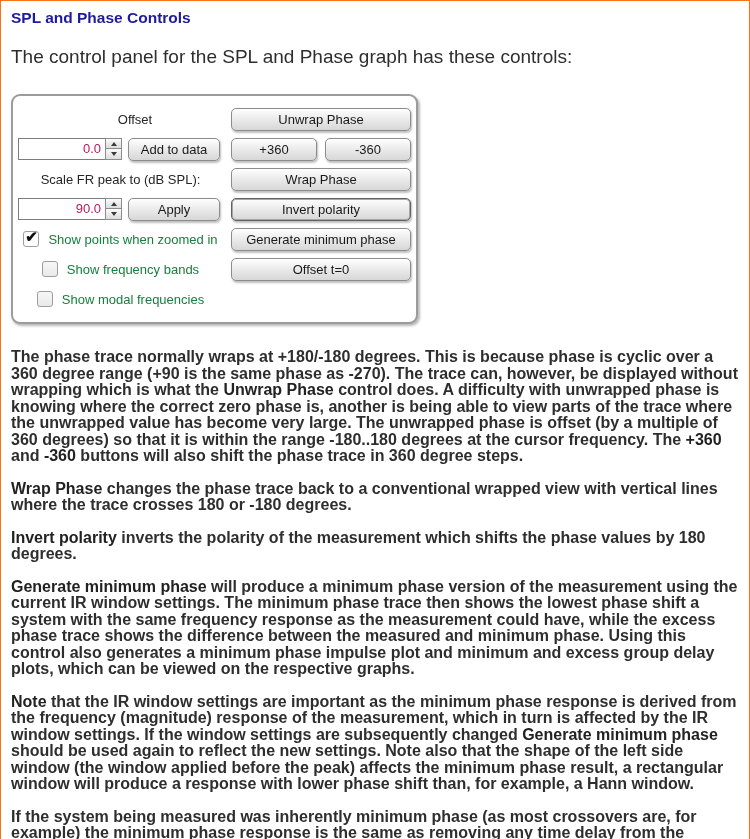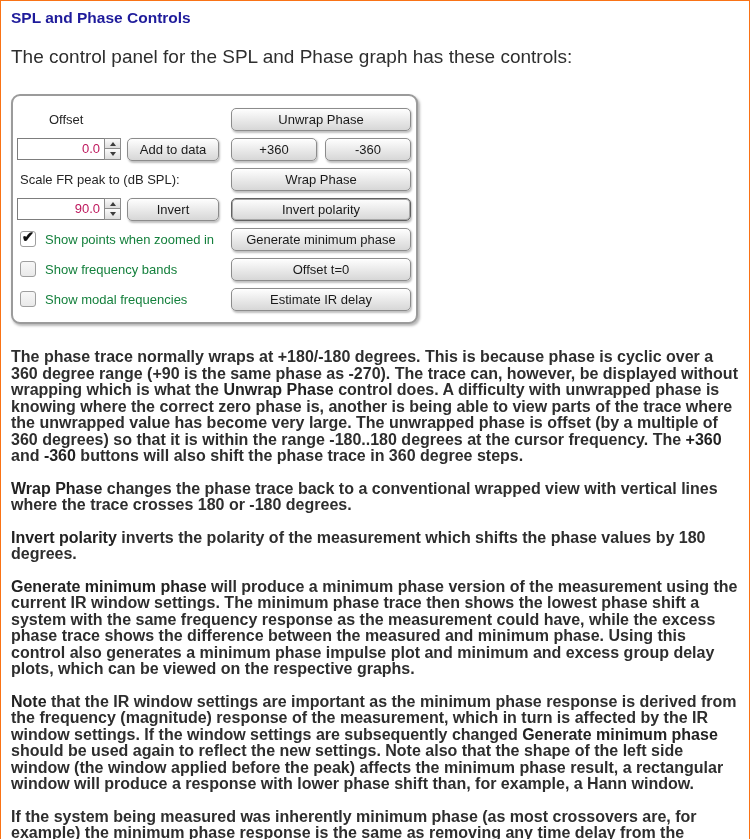--- a/index.html
+++ b/index.html
@@ -31,21 +31,21 @@
     width: 407px;
     border: 2px solid #9b9b9b;
     border-radius: 9px;
     background: #fff;
     box-shadow: 1.5px 2px 2.5px rgba(0,0,0,0.28);
     padding: 8px 5px 8px 4px;
     display: flex;
   }
   .col-left { width: 204px; display: flex; flex-direction: column; }
   .col-right { flex: 1; margin-left: 10px; display: flex; flex-direction: column; }
-  .prow { height: 30px; display: flex; align-items: center; }
+  .prow { height: 30px; display: flex; align-items: center; justify-content: center; }
   .lbl { font-size: 13px; color: #262626; }
   .offset-indent { padding-left: 32px; }
   .small-indent { padding-left: 3px; }
   
   .numfield {
     display: inline-flex;
     height: 22px;
     box-sizing: border-box;
   }
   .num-value {
@@ -175,21 +175,21 @@
           <span class="num-value">90.0</span>
           <span class="spin-btns">
             <span class="spin-btn">
                 <i class="tri-up"></i>
               </span>
             <span class="spin-btn">
                 <i class="tri-down"></i>
               </span>
           </span>
         </span>
-        <button class="btn btn-left">Invert</button>
+        <button class="btn btn-left">Apply</button>
       </div>
       <div class="prow">
         <span class="cb" data-checked="true"></span>
         <span class="cb-label">Show points when zoomed in</span>
       </div>
       <div class="prow">
         <span class="cb" data-checked="false"></span>
         <span class="cb-label">Show frequency bands</span>
       </div>
       <div class="prow">
@@ -212,23 +212,20 @@
         <button class="btn btn-wide">Wrap Phase</button>
       </div>
       <div class="prow">
         <button class="btn btn-wide btn-default">Invert polarity</button>
       </div>
       <div class="prow">
         <button class="btn btn-wide">Generate minimum phase</button>
       </div>
       <div class="prow">
         <button class="btn btn-wide">Offset t=0</button>
-      </div>
-      <div class="prow">
-        <button class="btn btn-wide">Estimate IR delay</button>
       </div>
     </div>
   </div>
 
   <p class="body-text first-after-panel"><span>The phase trace normally wraps at +180/-180 degrees. This is because phase is cyclic over a 360 degree range (+90 is the same phase as -270). The trace can, however, be displayed without wrapping which is what the </span><strong>Unwrap Phase</strong><span> control does. A difficulty with unwrapped phase is knowing where the correct zero phase is, another is being able to view parts of the trace where the unwrapped value has become very large. The unwrapped phase is offset (by a multiple of 360 degrees) so that it is within the range -180..180 degrees at the cursor frequency. The </span><strong>+360</strong><span> and </span><strong>-360</strong><span> buttons will also shift the phase trace in 360 degree steps.</span></p>
   <p class="body-text"><strong>Wrap Phase</strong><span> changes the phase trace back to a conventional wrapped view with vertical lines where the trace crosses 180 or -180 degrees.</span></p>
   <p class="body-text"><strong>Invert polarity</strong><span> inverts the polarity of the measurement which shifts the phase values by 180 degrees.</span></p>
   <p class="body-text"><strong>Generate minimum phase</strong><span> will produce a minimum phase version of the measurement using the current IR window settings. The minimum phase trace then shows the lowest phase shift a system with the same frequency response as the measurement could have, while the excess phase trace shows the difference between the measured and minimum phase. Using this control also generates a minimum phase impulse plot and minimum and excess group delay plots, which can be viewed on the respective graphs.</span></p>
   <p class="body-text"><strong>Note</strong><span> that the IR window settings are important as the minimum phase response is derived from the frequency (magnitude) response of the measurement, which in turn is affected by the IR window settings. If the window settings are subsequently changed </span><strong>Generate minimum phase</strong><span> should be used again to reflect the new settings. Note also that the shape of the left side window (the window applied before the peak) affects the minimum phase result, a rectangular window will produce a response with lower phase shift than, for example, a Hann window.</span></p>
   <p class="body-text"><span>If the system being measured was inherently minimum phase (as most crossovers are, for example) the minimum phase response is the same as removing any time delay from the measurement. Room measurements are typically not minimum phase except in some regions, mainly at low frequencies. For more about minimum and excess phase and group delay see </span><a href="#">Minimum Phase</a><span>.</span></p>

